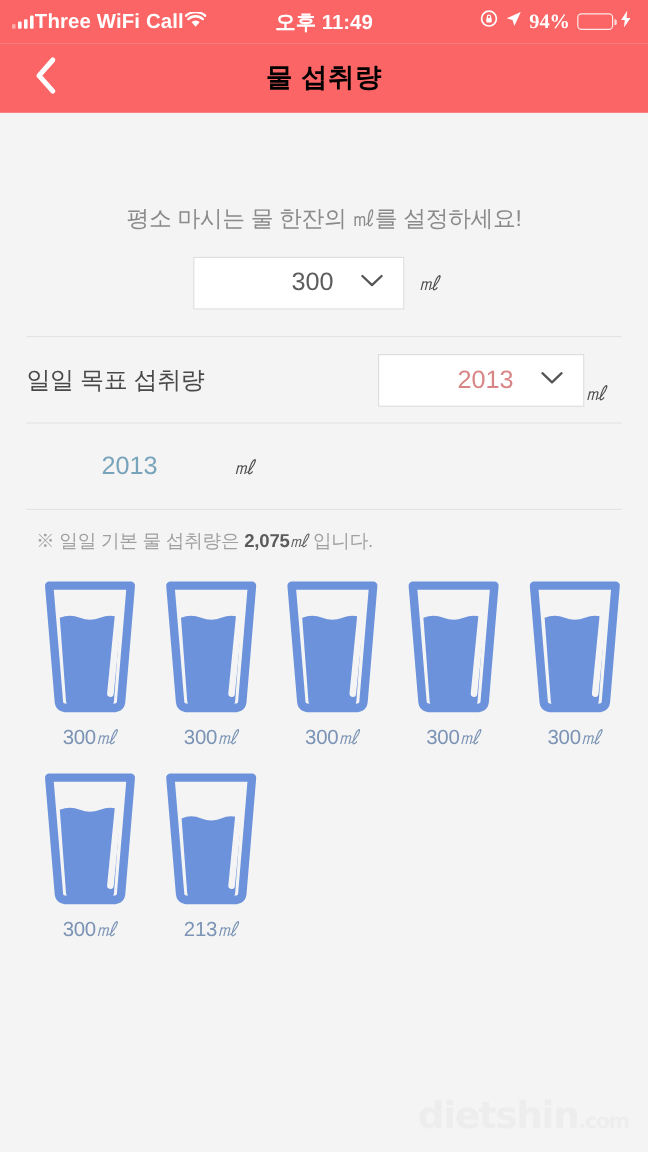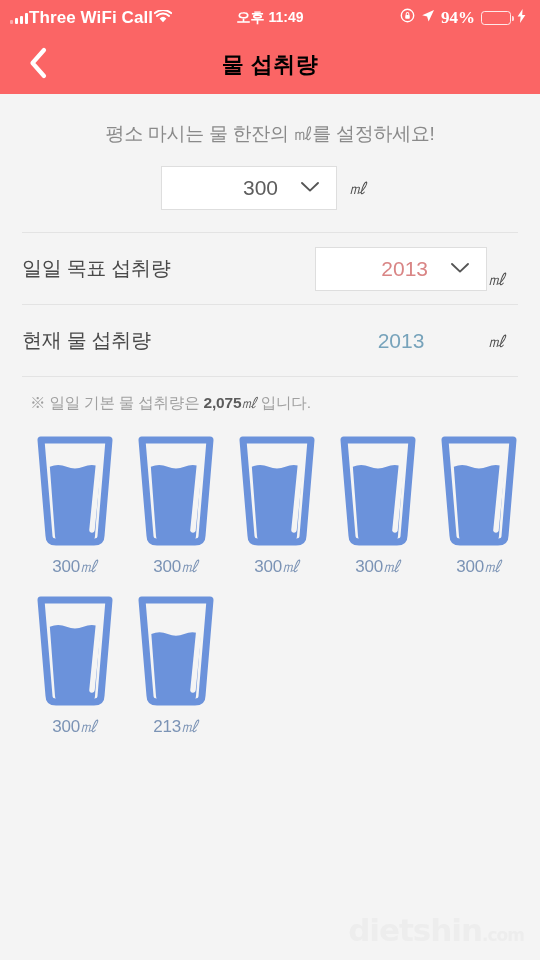--- a/index.html
+++ b/index.html
@@ -18,21 +18,21 @@
     padding:0 14px 0 10px; font-size:17px; font-weight:bold;
   }
   .sb-left{ display:flex; align-items:center; gap:1px; }
   .signal{ display:flex; align-items:flex-end; gap:2px; height:11px; }
   .signal i{ width:3px; background:#fff; border-radius:1px; display:block; }
   .signal i:nth-child(1){ height:4px; opacity:.45; }
   .signal i:nth-child(2){ height:6px; }
   .signal i:nth-child(3){ height:8px; }
   .signal i:nth-child(4){ height:11px; }
   .carrier{ font-size:17px; letter-spacing:.1px; }
-  .sb-center{ font-size:14px; position:absolute; left:0; right:0; text-align:center; pointer-events:none;}
+  .sb-center{ font-size:17px; position:absolute; left:0; right:0; text-align:center; pointer-events:none;}
   .sb-right{ display:flex; align-items:center; gap:6px; z-index:2; }
   .pct{ font-size:17px;font-family:Liberation Serif, serif; }
   .battery{
     width:30px; height:14px; border:1.6px solid rgba(255,255,255,.85);
     border-radius:3.5px; padding:1.5px; position:relative;
   }
   .battery::after{
     content:""; position:absolute; right:-4px; top:4px; width:2.5px; height:5px;
     background:rgba(255,255,255,.75); border-radius:0 1.5px 1.5px 0;
   }
@@ -44,21 +44,21 @@
     display:flex; align-items:center; justify-content:center;
   }
   .header .title{ color:#000000; font-size:22px; font-weight:bold; letter-spacing:.5px; }
   .back{
     position:absolute; left:14px; top:0; bottom:0;
     width:48px; display:flex; align-items:center; justify-content:center;
     cursor:pointer;
   }
 
   
-  .content{ background:#f4f4f4; height:764px; }
+  .content{ background:#f4f4f4; height:764px;margin-top:48px; }
 
   .prompt{
     text-align:center; color:#8a8a8a; font-size:19px;
     padding-top:27px; letter-spacing:-.3px;
   }
 
   .cupsize-row{
     display:flex; align-items:center; justify-content:center;
     margin-top:19px; gap:12px;
   }
@@ -208,21 +208,20 @@
             </svg>
           </span>
         </span>
         <span class="unit unit-fixed">㎖</span>
       </span>
     </div>
 
     <div class="divider"></div>
 
     <div class="row">
-      <span class="label">현재 물 섭취량</span>
       <span class="right">
         <span class="readonly-val">2013</span>
         <span class="unit unit-fixed">㎖</span>
       </span>
     </div>
 
     <div class="divider"></div>
   </div>
 
   <div class="note">

